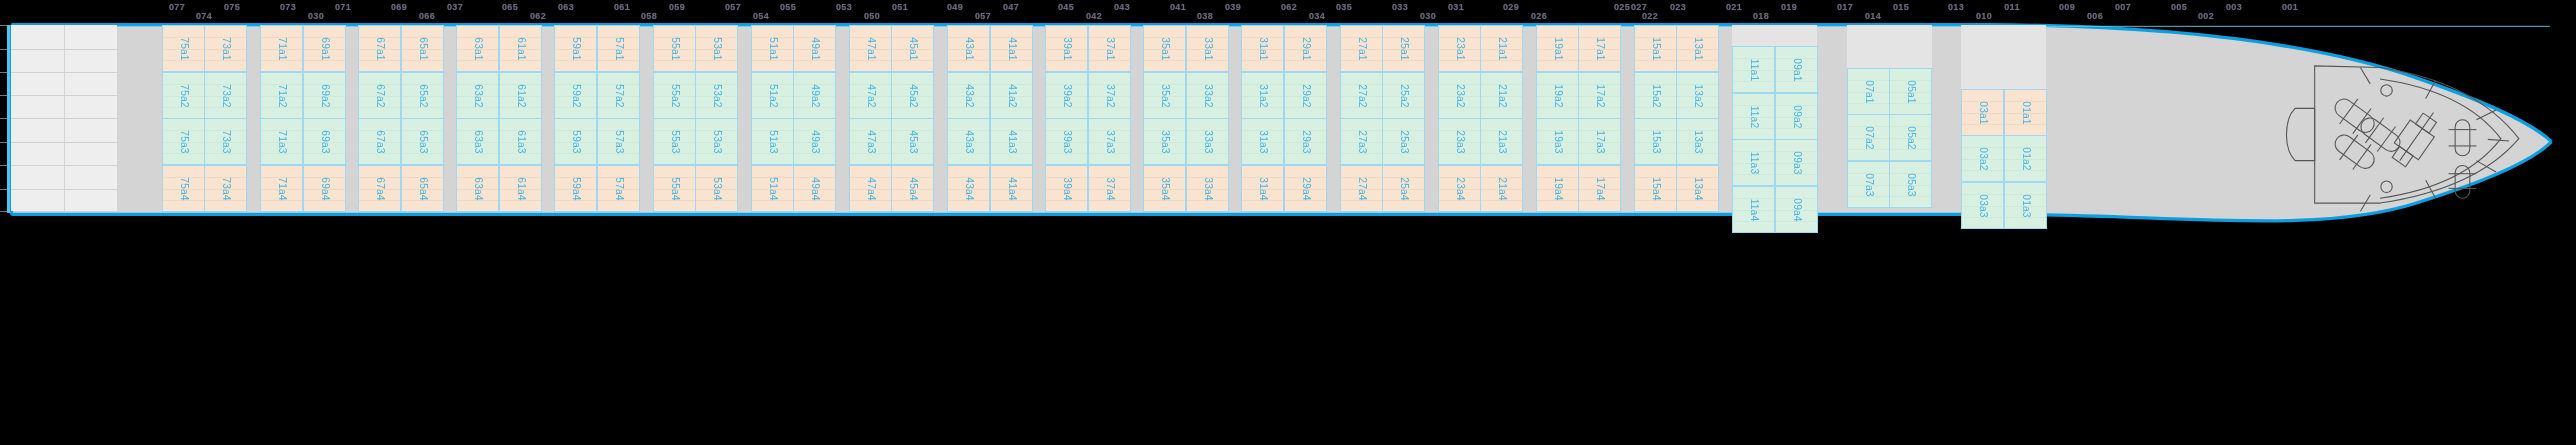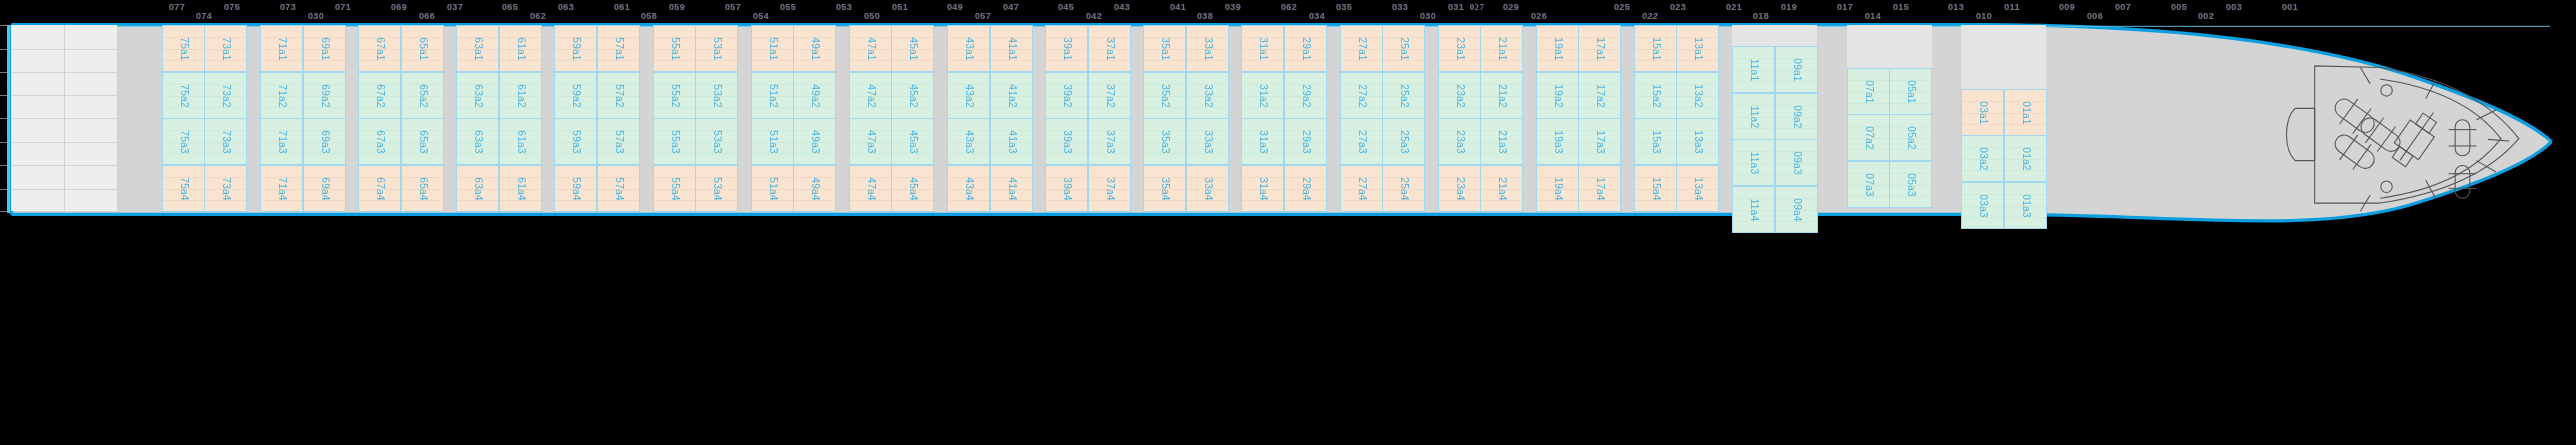--- a/index.html
+++ b/index.html
@@ -101,21 +101,21 @@
       <div class="bay-num r1" style="left: 1011px;">047</div>
       <div class="bay-num r1" style="left: 1066px;">045</div>
       <div class="bay-num r1" style="left: 1122px;">043</div>
       <div class="bay-num r1" style="left: 1178px;">041</div>
       <div class="bay-num r1" style="left: 1233px;">039</div>
       <div class="bay-num r1" style="left: 1289px;">062</div>
       <div class="bay-num r1" style="left: 1344px;">035</div>
       <div class="bay-num r1" style="left: 1400px;">033</div>
       <div class="bay-num r1" style="left: 1456px;">031</div>
       <div class="bay-num r1" style="left: 1511px;">029</div>
-      <div class="bay-num r1" style="left: 1477px; font-family: Liberation Serif, serif;">027</div>
+      <div class="bay-num r1" style="left: 1639px;">027</div>
       <div class="bay-num r1" style="left: 1622px;">025</div>
       <div class="bay-num r1" style="left: 1678px;">023</div>
       <div class="bay-num r1" style="left: 1734px;">021</div>
       <div class="bay-num r1" style="left: 1789px;">019</div>
       <div class="bay-num r1" style="left: 1845px;">017</div>
       <div class="bay-num r1" style="left: 1901px;">015</div>
       <div class="bay-num r1" style="left: 1956px;">013</div>
       <div class="bay-num r1" style="left: 2012px;">011</div>
       <div class="bay-num r1" style="left: 2067px;">009</div>
       <div class="bay-num r1" style="left: 2123px;">007</div>
@@ -128,21 +128,21 @@
       <div class="bay-num r2" style="left: 538px;">062</div>
       <div class="bay-num r2" style="left: 649px;">058</div>
       <div class="bay-num r2" style="left: 761px;">054</div>
       <div class="bay-num r2" style="left: 872px;">050</div>
       <div class="bay-num r2" style="left: 983px;">057</div>
       <div class="bay-num r2" style="left: 1094px;">042</div>
       <div class="bay-num r2" style="left: 1205px;">038</div>
       <div class="bay-num r2" style="left: 1317px;">034</div>
       <div class="bay-num r2" style="left: 1428px;">030</div>
       <div class="bay-num r2" style="left: 1539px;">026</div>
-      <div class="bay-num r2" style="left: 1650px; font-style: italic;">022</div>
+      <div class="bay-num r2" style="left: 1650px;">022</div>
       <div class="bay-num r2" style="left: 1761px;">018</div>
       <div class="bay-num r2" style="left: 1873px;">014</div>
       <div class="bay-num r2" style="left: 1984px;">010</div>
       <div class="bay-num r2" style="left: 2095px;">006</div>
       <div class="bay-num r2" style="left: 2206px;">002</div>
     </div>
 
   <svg id="hull-body" width="2576" height="446" viewBox="0 0 3150 545" style="position:absolute;left:0;top:0;">
     <defs></defs>
 

